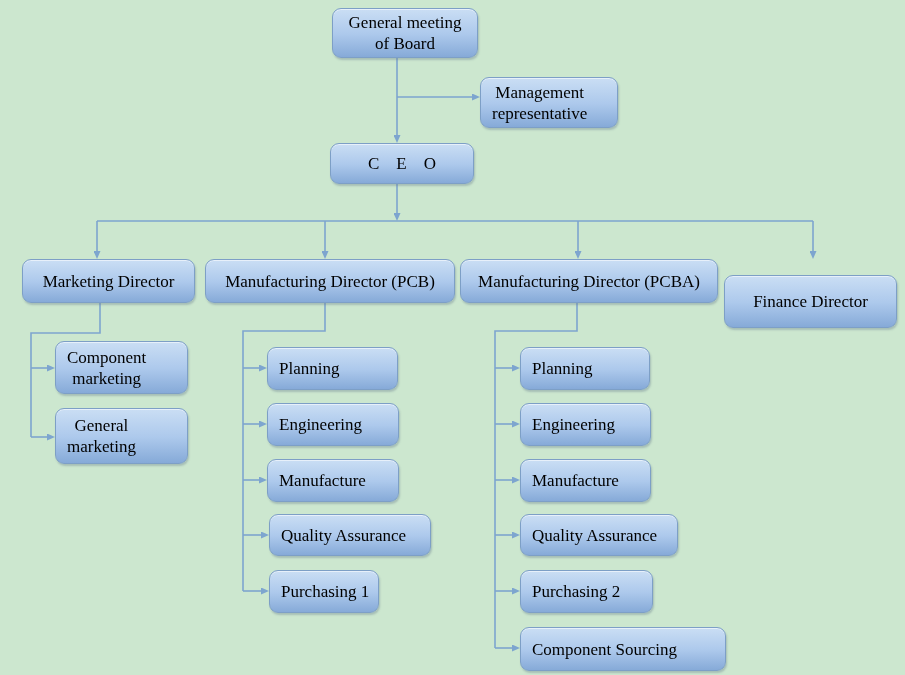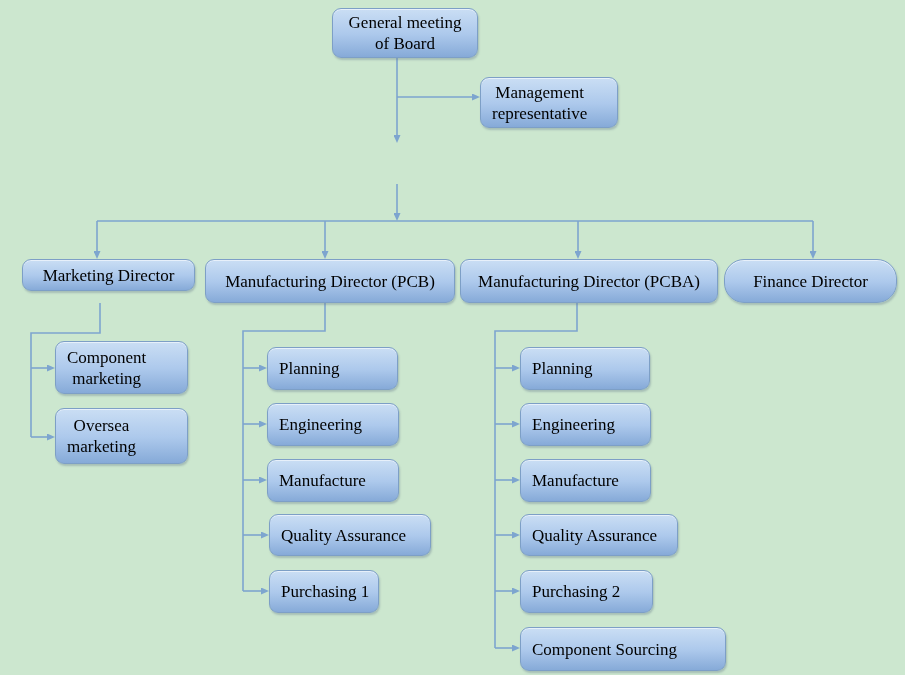--- a/index.html
+++ b/index.html
@@ -89,44 +89,47 @@
   <div class="node center" style="left:332px;top:8px;width:146px;height:50px;">
     <span class="node-label">General meeting
 of Board</span>
   </div>
 
   <div class="node left" style="left:480px;top:77px;width:138px;height:51px;">
     <span class="node-label">Management
 representative</span>
   </div>
 
+  <div class="node center" style="left:330px;top:143px;width:144px;height:41px;">
+    <span class="node-label">C    E    O</span>
+  </div>
 
-  <div class="node center" style="left:22px;top:259px;width:173px;height:32px;">
+  <div class="node center" style="left:22px;top:259px;width:173px;height:44px;">
     <span class="node-label">Marketing Director</span>
   </div>
 
   <div class="node center" style="left:205px;top:259px;width:250px;height:44px;">
     <span class="node-label">Manufacturing Director (PCB)</span>
   </div>
 
   <div class="node center" style="left:460px;top:259px;width:258px;height:44px;">
     <span class="node-label">Manufacturing Director (PCBA)</span>
   </div>
 
-  <div class="node center" style="left:724px;top:259px;width:173px;height:44px;border-radius:20px;">
+  <div class="node center" style="left:724px;top:275px;width:173px;height:53px;">
     <span class="node-label">Finance Director</span>
   </div>
 
   <div class="node left" style="left:55px;top:341px;width:133px;height:53px;">
     <span class="node-label">Component
 marketing</span>
   </div>
 
   <div class="node left" style="left:55px;top:408px;width:133px;height:56px;">
-    <span class="node-label">Oversea
+    <span class="node-label">General
 marketing</span>
   </div>
 
   <div class="node left" style="left:267px;top:347px;width:131px;height:43px;">
     <span class="node-label">Planning</span>
   </div>
 
   <div class="node left" style="left:267px;top:403px;width:132px;height:43px;">
     <span class="node-label">Engineering</span>
   </div>

